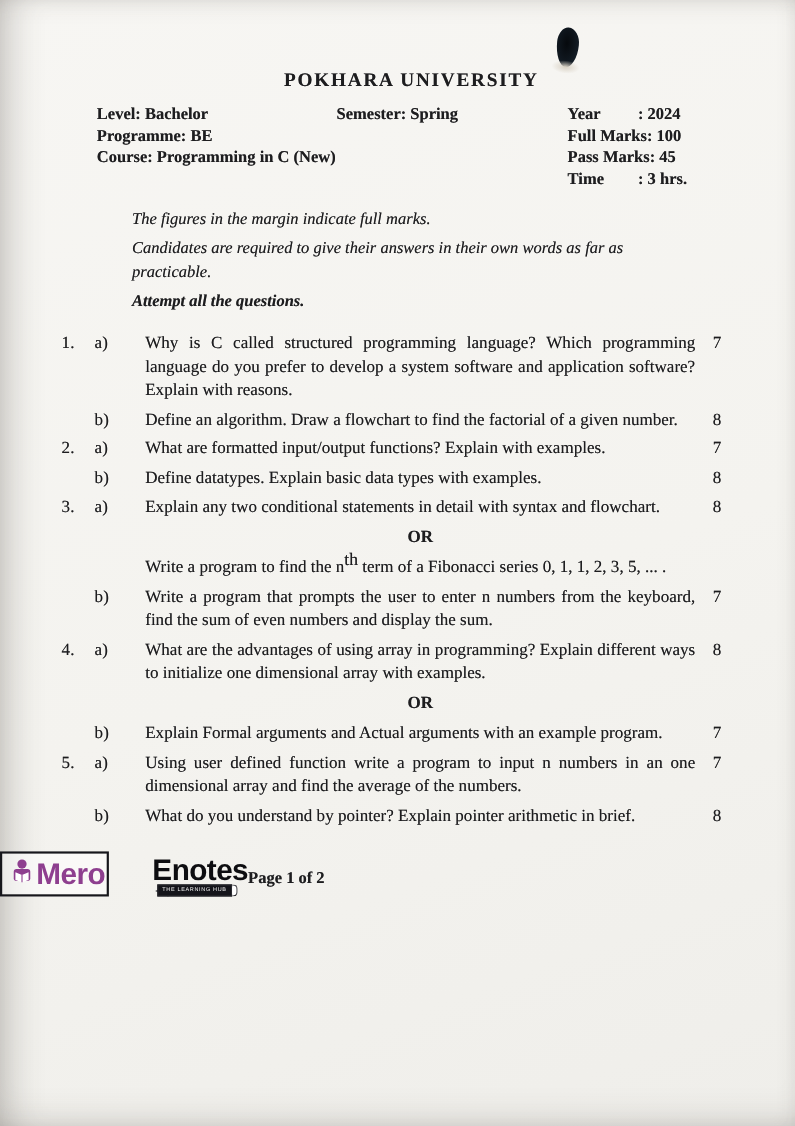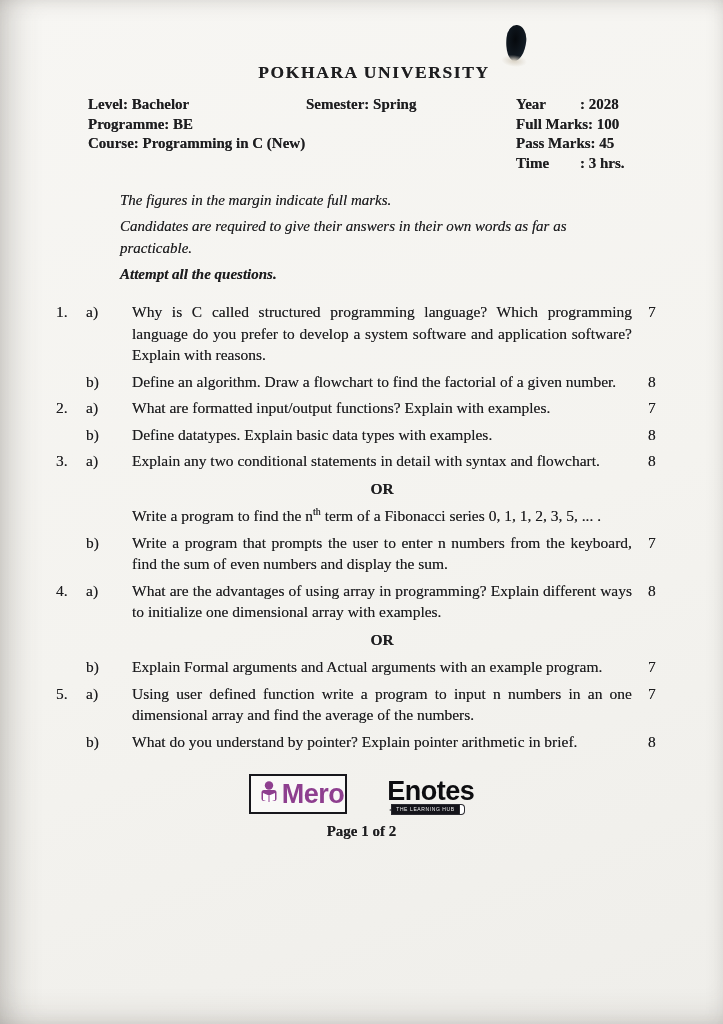--- a/index.html
+++ b/index.html
@@ -48,23 +48,23 @@
     padding-left:56px;
     margin-bottom:5px;
   }
   .qnum{text-align:left;}
   .qletter{text-align:left;}
   .qtext{text-align:justify;}
   .qtext.noj{text-align:left;}
   .qmarks{padding-left:16px;}
   .or-head{grid-column:3;text-align:center;font-weight:bold;margin:1px 0;}
   .alt-text{grid-column:3;text-align:justify;}
-  sup{font-size:10px;line-height:0;}
+  sup{font-size:16px;line-height:0;}
   
-  .footer{margin-top:22px;display:flex;flex-direction:column;align-items:center;}
+  .footer{margin-top:22px;display:flex;flex-direction:row;align-items:center;}
   .logo{display:flex;align-items:flex-start;position:relative;}
   .logo-box{
     border:2px solid #17171c;display:flex;align-items:center;
     padding:3px 1px 3px 5px;background:rgba(255,255,255,.55);
   }
   .logo-word{
     font-family:"Liberation Sans", sans-serif;font-weight:bold;
     font-size:27px;letter-spacing:-.5px;line-height:28px;text-shadow:none;
   }
   .mero{color:#8e3f8f;}
@@ -100,21 +100,21 @@
   <div class="meta">
     <div class="meta-left">
       <div>Level: Bachelor</div>
       <div>Programme: BE</div>
       <div>Course: Programming in C (New)</div>
     </div>
     <div class="meta-center">
       <div>Semester: Spring</div>
     </div>
     <div class="meta-right">
-      <div><span class="meta-label">Year</span><span>: 2028</span></div>
+      <div><span class="meta-label">Year</span><span>: 2024</span></div>
       <div><span>Full Marks:</span> <span>100</span></div>
       <div><span>Pass Marks:</span> <span>45</span></div>
       <div><span class="meta-label">Time</span><span>: 3 hrs.</span></div>
     </div>
   </div>
 
   <div class="instructions">
     <p class="inst">The figures in the margin indicate full marks.</p>
     <p class="inst">Candidates are required to give their answers in their own words as far as practicable.</p>
     <p class="inst-bold">Attempt all the questions.</p>

